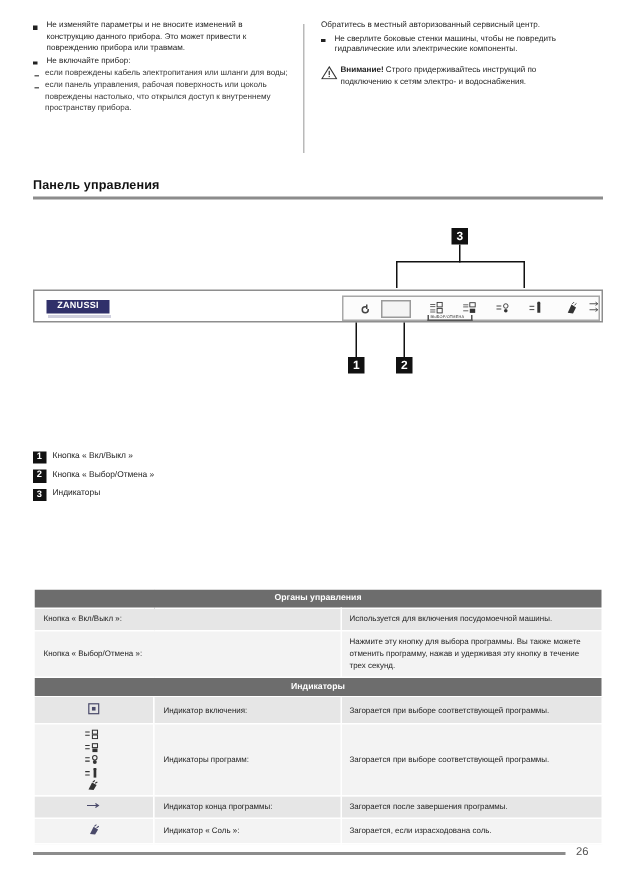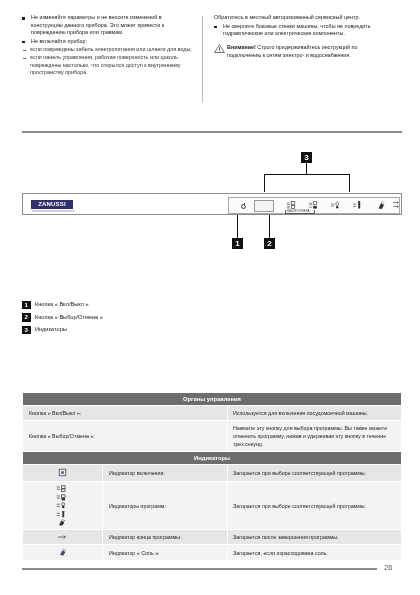--- a/index.html
+++ b/index.html
@@ -313,20 +313,21 @@
           <svg width="11" height="9" viewBox="0 0 11 9">
             <path d="M5.5 0.6 L10.4 8.5 L0.6 8.5 Z" fill="none" stroke="#333" stroke-width="0.7"></path>
             <rect x="5.1" y="3.2" width="0.8" height="2.8" fill="#333"></rect>
             <rect x="5.1" y="6.6" width="0.8" height="0.8" fill="#333"></rect>
           </svg>
         </span><span class="warn-strong">Внимание!</span><span> Строго придерживайтесь инструкций по подключению к сетям электро- и водоснабжения.</span>
       </div>
     </div>
   </div>
 
+  <div class="sec-head">Панель управления</div>
   <div class="sec-rule"></div>
 
   <div class="diagram">
 
     <div class="mk mk3">3</div>
     <div class="br3-stem"></div>
     <div class="br3"></div>
 
     <div class="panel-bar">
       <div class="zan-logo">ZANUSSI</div>

